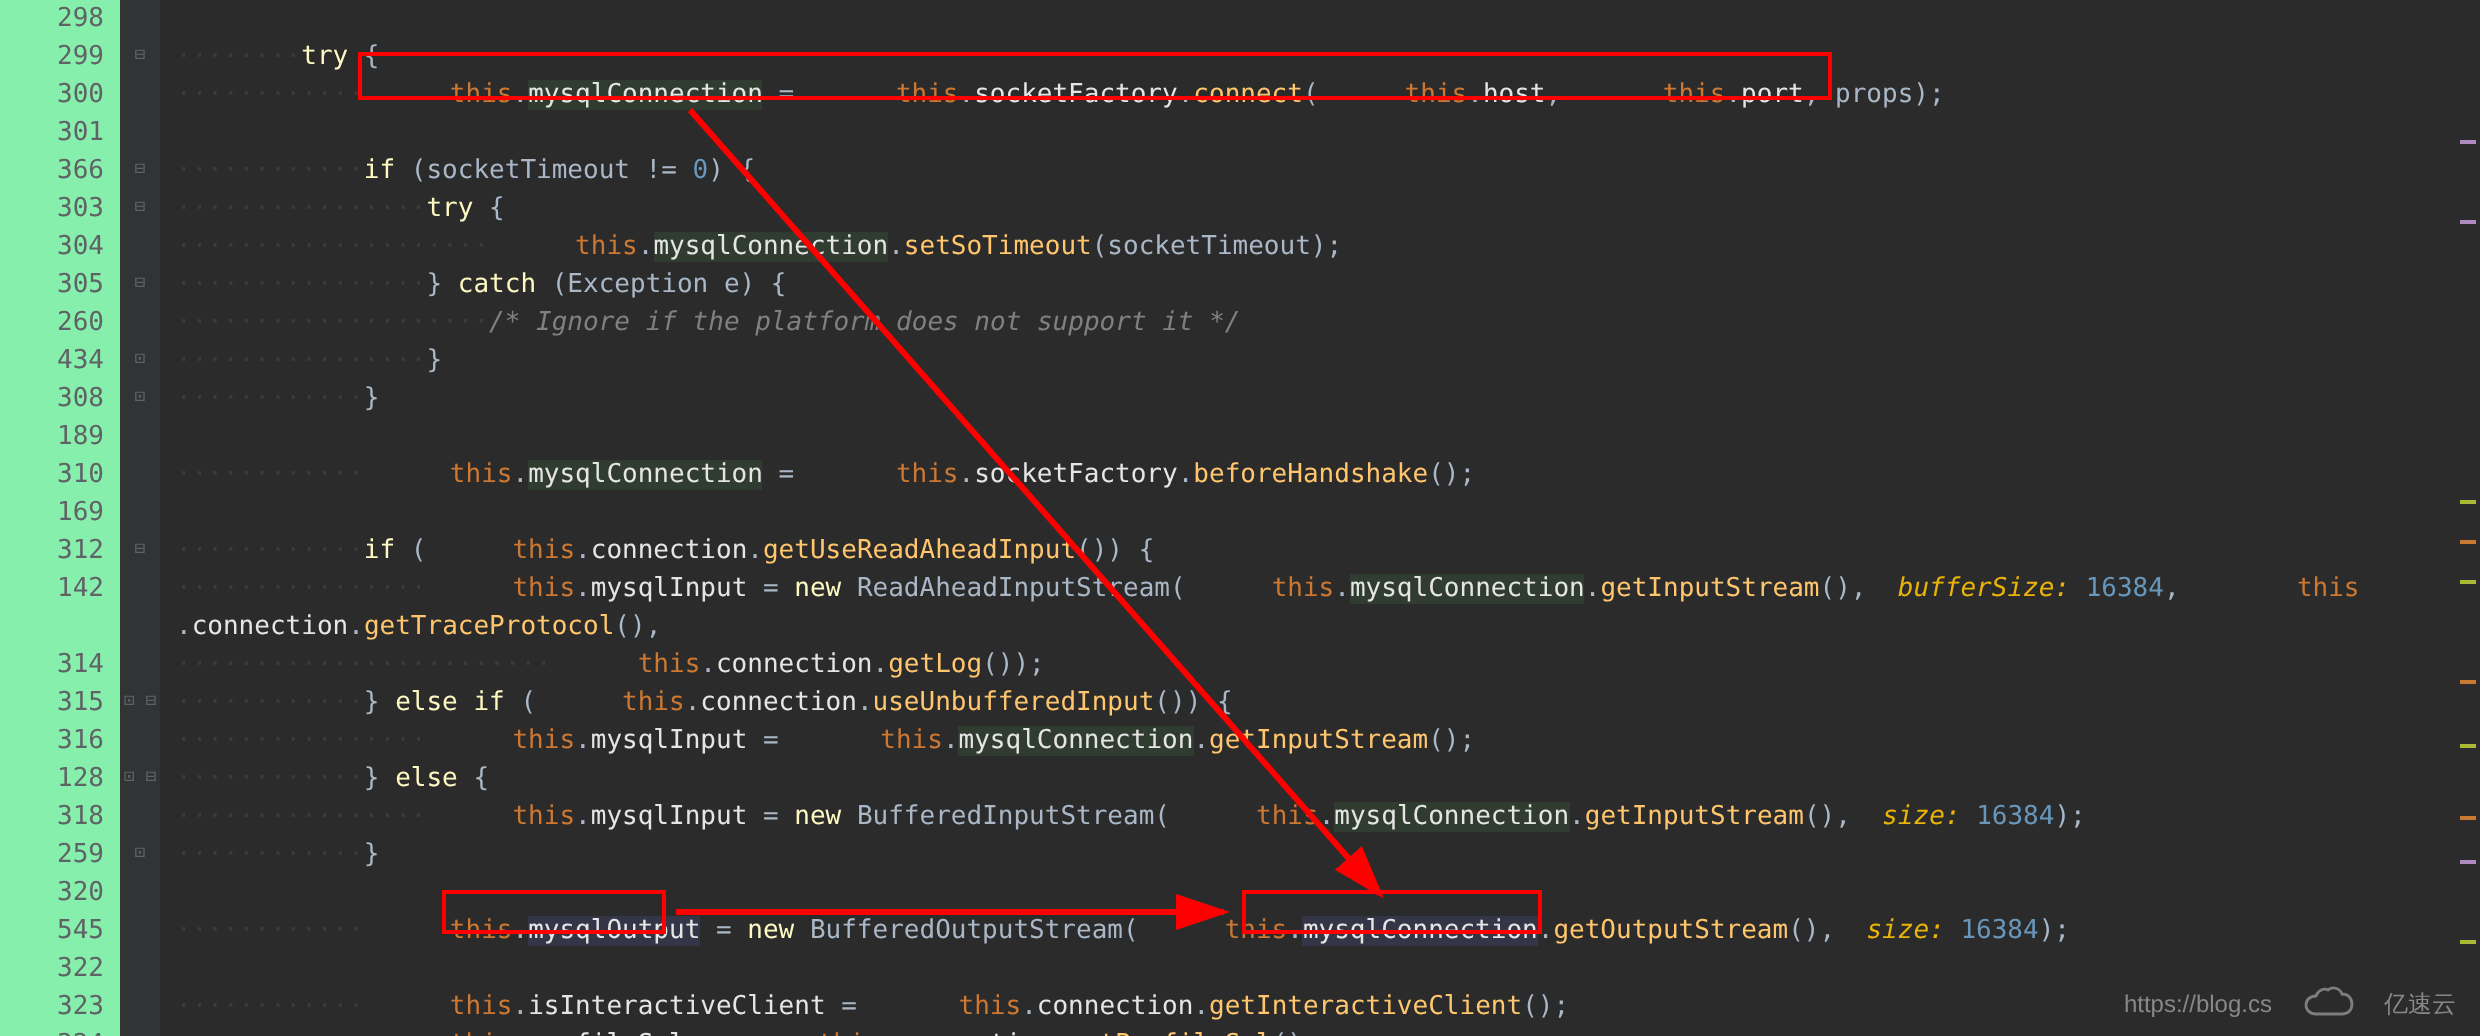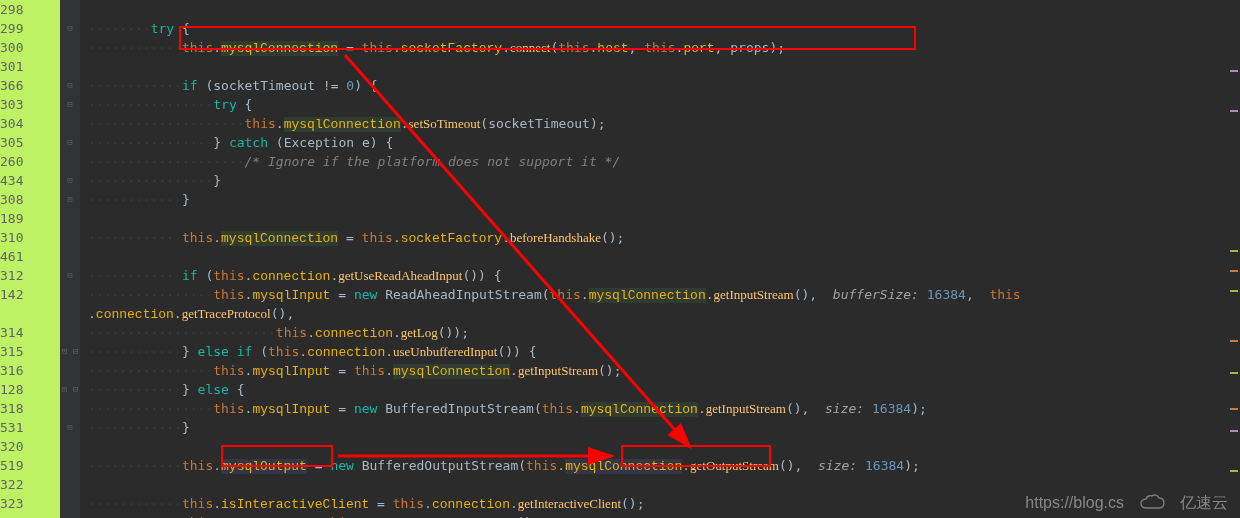--- a/index.html
+++ b/index.html
@@ -12,24 +12,24 @@
       overflow: hidden;
       width: 1240px;
       height: 518px;
       position: relative;
     }
     .editor-container {
       display: flex;
       height: 100%;
     }
     .gutter {
-      background: #bef264;
+      background: #86efac;
       width: 60px;
       flex-shrink: 0;
-      text-align: left;
+      text-align: right;
       padding-right: 8px;
       color: #606366;
       user-select: none;
     }
     .gutter-icons {
       background: #313335;
       width: 20px;
       flex-shrink: 0;
       position: relative;
     }
@@ -41,27 +41,27 @@
       line-height: 19px;
     }
     .code-area {
       flex: 1;
       padding-left: 8px;
       position: relative;
       white-space: pre;
     }
     .line { height: 19px; }
     .ln { color: #606366; }
-    .kw { color: #14b8a6; }
-    .this { color: #cc7832; }
-    .field { color: #eab308; font-family: Liberation Mono, monospace; }
-    .method { color: #ffc66d; font-family: Liberation Serif, serif; }
+    .kw { color: #fef9c3; }
+    .this { color: #cc7832; margin-left: 43px; }
+    .field { color: #e5e5e5; }
+    .method { color: #ffc66d; }
     .cmt { color: #808080; font-style: italic; }
     .num { color: #6897bb; }
-    .param { color: #a3a3a3; font-style: italic; margin-top: 40px; }
+    .param { color: #eab308; font-style: italic; margin-top: 40px; }
     .hl { background: rgba(52,72,52,.6); }
     .hlc { background: rgba(58,58,85,.7); }
     .ws { color: #3b3b3b; }
     .redbox1 {
       position: absolute;
       border: 2px solid #ff0000;
       left: 179px; top: 26px;
       width: 737px; height: 24px;
       pointer-events: none;
     }
@@ -91,23 +91,22 @@
       height: 100%;
       background: #2b2b2b;
     }
     .mark { position: absolute; right: 2px; width: 8px; height: 2px; }
     .watermark {
       position: absolute;
       bottom: 6px;
       right: 12px;
       color: #888;
       font-family: sans-serif;
-      font-size: 16px;
+      font-size: 12px;
       display: flex;
-      align-items: center;
       gap: 14px;
     }
     .watermark svg { opacity: .65; }
   </style>
 </head>
 <body>
 
 <div class="editor-container">
   <div class="gutter">
     <div class="line ln">298</div>
@@ -116,32 +115,32 @@
     <div class="line ln">301</div>
     <div class="line ln">366</div>
     <div class="line ln">303</div>
     <div class="line ln">304</div>
     <div class="line ln">305</div>
     <div class="line ln">260</div>
     <div class="line ln">434</div>
     <div class="line ln">308</div>
     <div class="line ln">189</div>
     <div class="line ln">310</div>
-    <div class="line ln">461</div>
+    <div class="line ln">169</div>
     <div class="line ln">312</div>
     <div class="line ln">142</div>
     <div class="line ln"></div>
     <div class="line ln">314</div>
     <div class="line ln">315</div>
     <div class="line ln">316</div>
     <div class="line ln">128</div>
     <div class="line ln">318</div>
-    <div class="line ln">531</div>
+    <div class="line ln">259</div>
     <div class="line ln">320</div>
-    <div class="line ln">519</div>
+    <div class="line ln">545</div>
     <div class="line ln">322</div>
     <div class="line ln">323</div>
     <div class="line ln">324</div>
   </div>
   <div class="gutter-icons">
     <div class="fold"></div>
     <div class="fold">⊟</div>
     <div class="fold"></div>
     <div class="fold"></div>
     <div class="fold">⊟</div>

